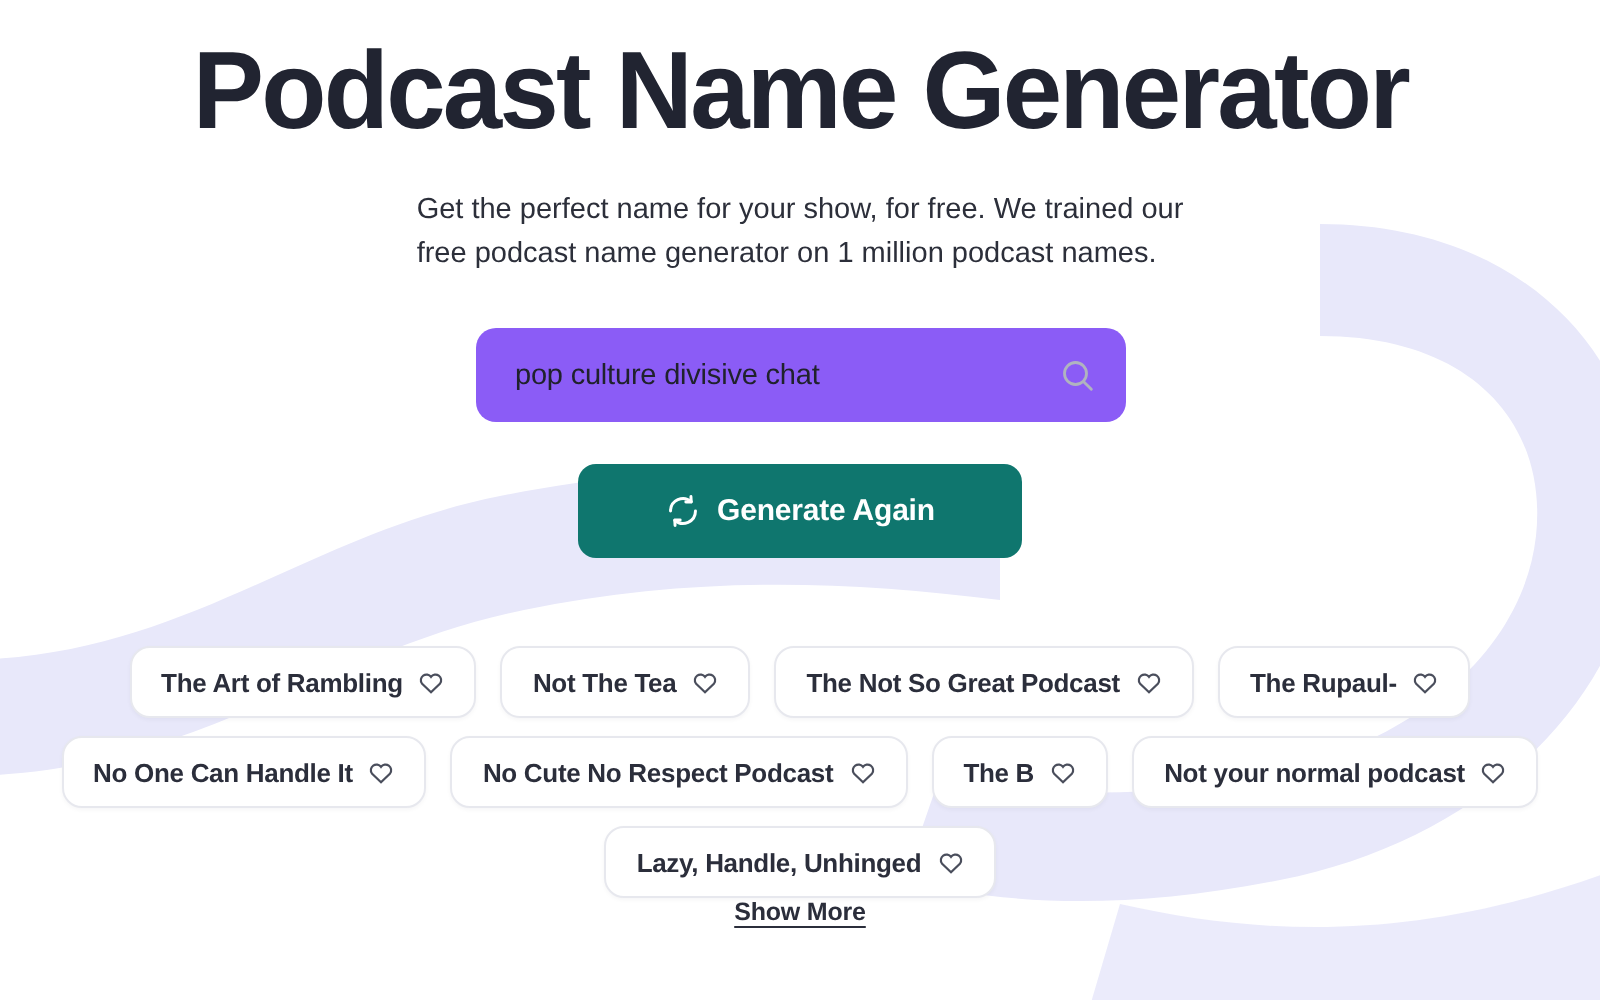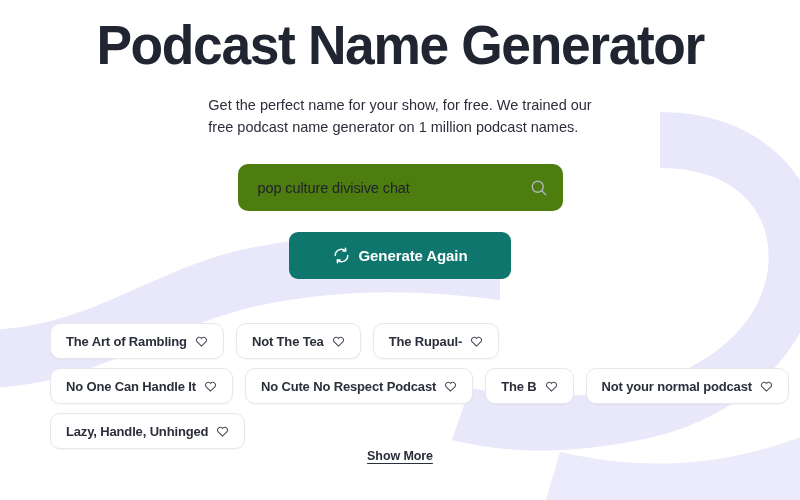--- a/index.html
+++ b/index.html
@@ -54,21 +54,21 @@
     line-height: 22px;
     color: #2c2f3a;
     max-width: 430px;
   }
 
   
   .search-wrap {
     margin-top: 26px;
     width: 325px;
     height: 47px;
-    background: #4d7c0f;
+    background: #8b5cf6;
     border-radius: 10px;
     display: flex;
     align-items: center;
     padding: 0 14px 0 20px;
   }
 
   .search-input {
     flex: 1;
     border: none;
     outline: none;
@@ -109,21 +109,21 @@
   }
 
   .refresh-icon { width: 17px; height: 17px; display: block; }
 
   
   .chips-area {
     margin-top: 44px;
     width: 700px;
     display: flex;
     flex-direction: column;
-    align-items: flex-start;
+    align-items: center;
     gap: 9px;
   }
 
   .chip-row {
     display: flex;
     justify-content: center;
     gap: 12px;
     flex-wrap: nowrap;
   }
 
@@ -202,20 +202,26 @@
             <path d="M12 20.5 3.6 12.4A5 5 0 0 1 12 6.4a5 5 0 0 1 8.4 6z"></path>
           </svg>
       </div>
       <div class="chip">
         <span>Not The Tea</span>
         <svg class="heart-icon" viewBox="0 0 24 24" fill="none" stroke="#4a4e5c" stroke-width="2">
             <path d="M12 20.5 3.6 12.4A5 5 0 0 1 12 6.4a5 5 0 0 1 8.4 6z"></path>
           </svg>
       </div>
       <div class="chip">
+        <span>The Not So Great Podcast</span>
+        <svg class="heart-icon" viewBox="0 0 24 24" fill="none" stroke="#4a4e5c" stroke-width="2">
+            <path d="M12 20.5 3.6 12.4A5 5 0 0 1 12 6.4a5 5 0 0 1 8.4 6z"></path>
+          </svg>
+      </div>
+      <div class="chip">
         <span>The Rupaul-</span>
         <svg class="heart-icon" viewBox="0 0 24 24" fill="none" stroke="#4a4e5c" stroke-width="2">
             <path d="M12 20.5 3.6 12.4A5 5 0 0 1 12 6.4a5 5 0 0 1 8.4 6z"></path>
           </svg>
       </div>
     </div>
 
     <div class="chip-row">
       <div class="chip">
         <span>No One Can Handle It</span>

